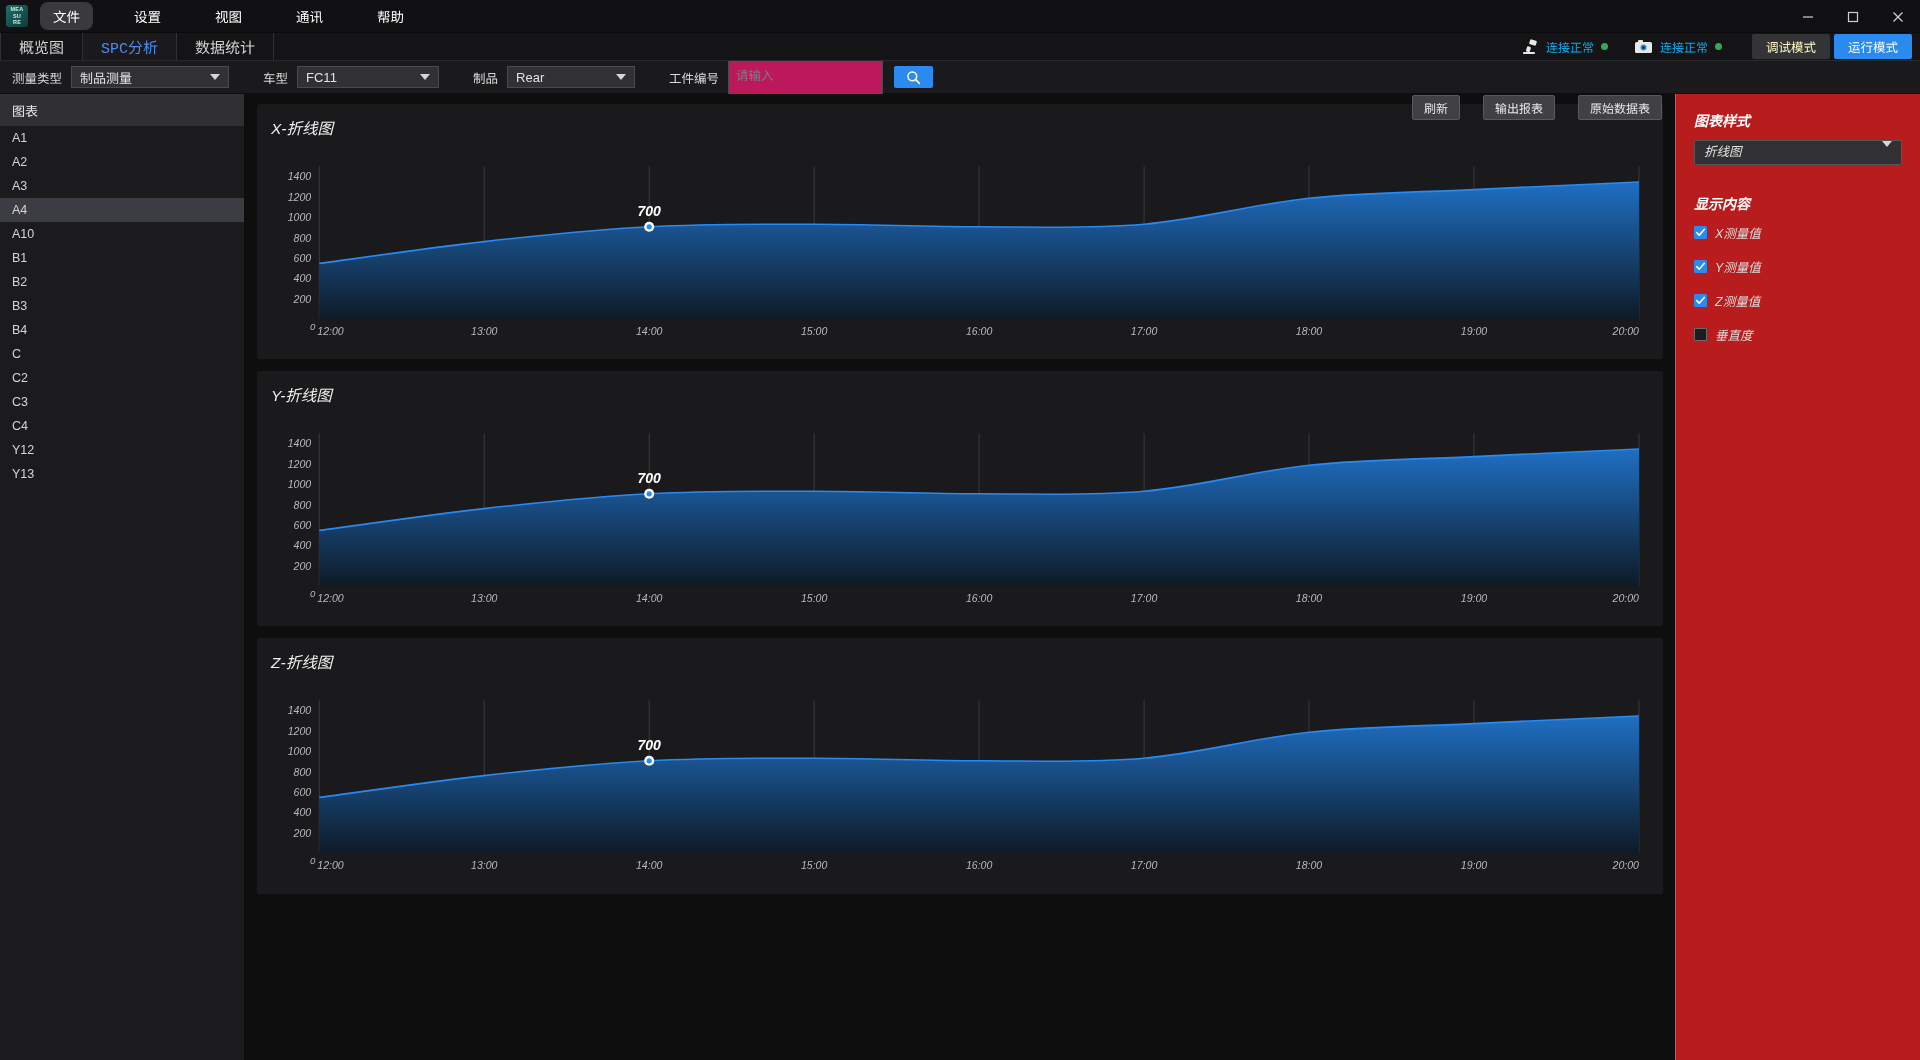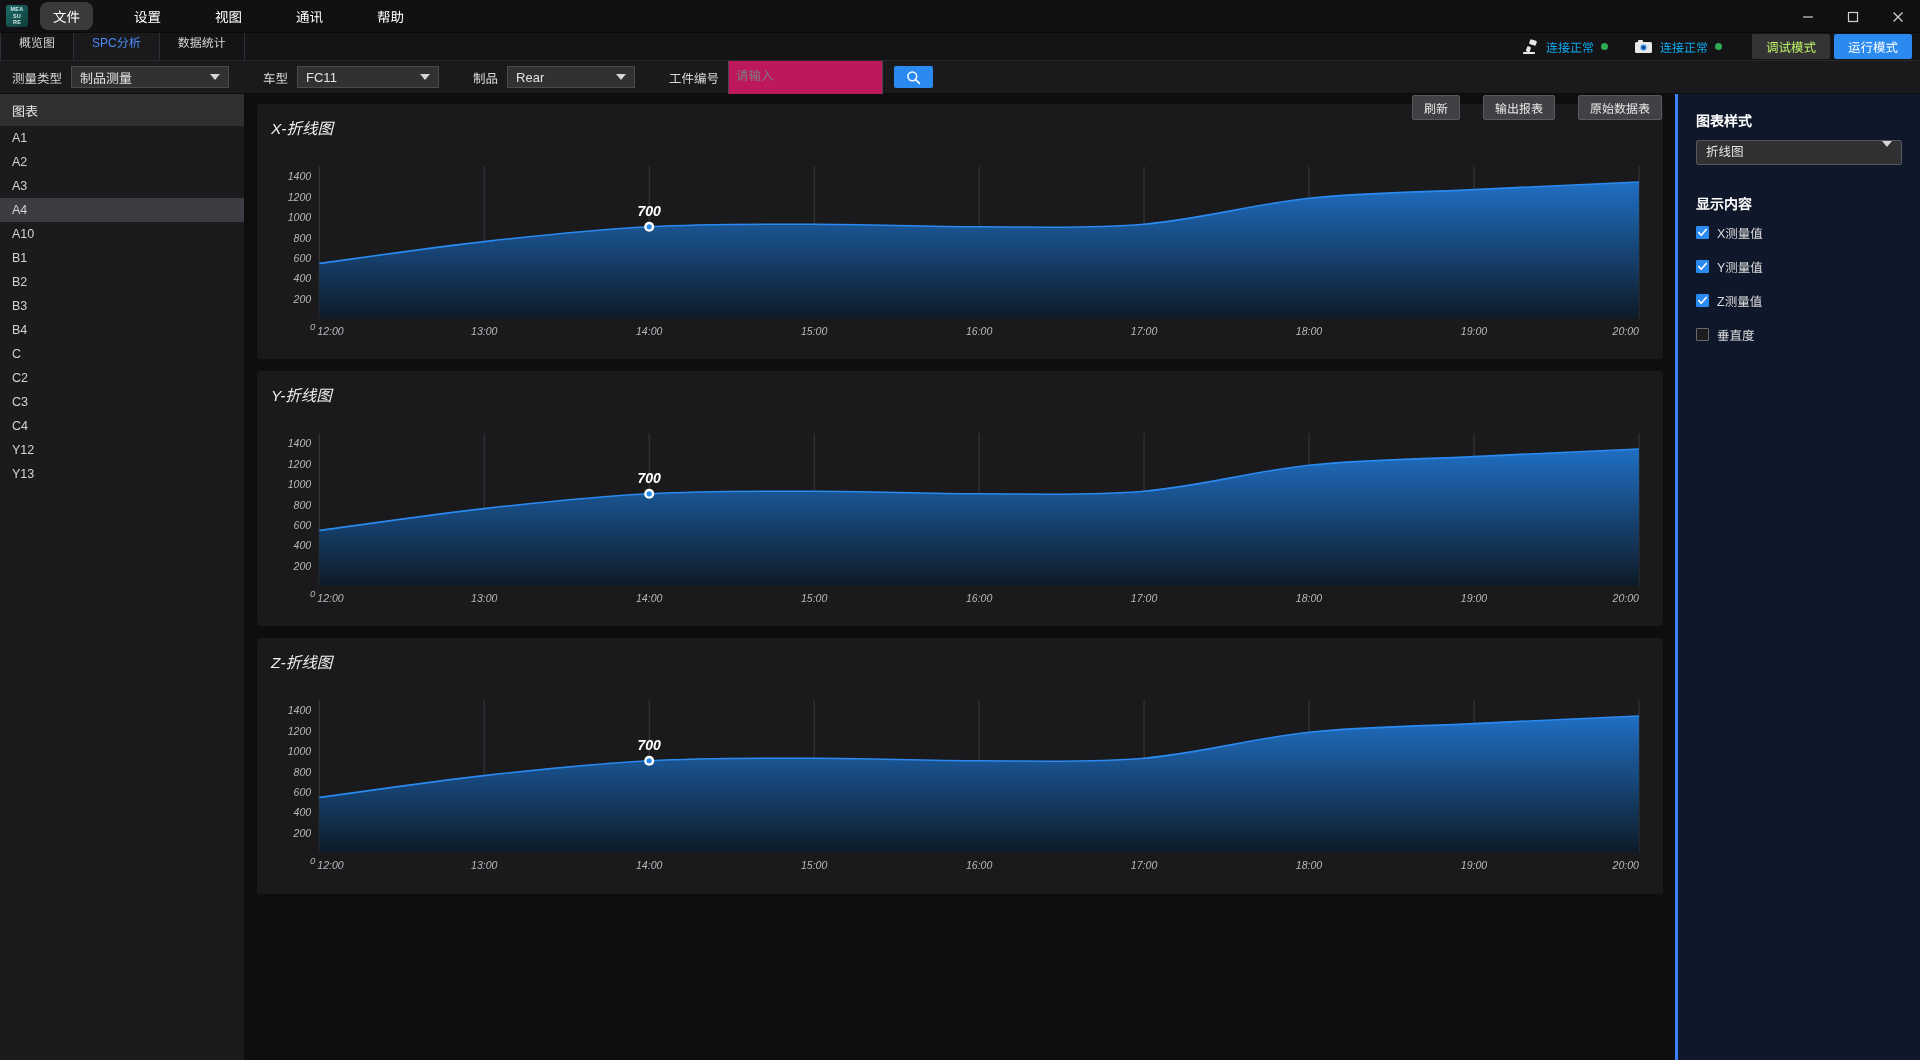--- a/index.html
+++ b/index.html
@@ -48,42 +48,43 @@
   .win-btn svg { display: block; }
 
   
   .tabbar {
     height: 28px; background: #141416;
     display: flex; align-items: stretch;
     border-bottom: 1px solid #2a2a2d;
     position: relative;
   }
   .tab {
-    display: flex; align-items: flex-start; justify-content: center;
-    padding: 0 18px; font-size: 12px; color: #d2d2d2;
+    display: flex; align-items: center; justify-content: center;
+    padding: 0 18px; font-size: 15px; color: #d2d2d2;
     border-right: 1px solid #303034; border-left: 1px solid #303034;
     margin-right: -1px; background: #141416; cursor: default;
     white-space: nowrap;
+    font-family: Liberation Mono, monospace;
   }
   .tab.active { color: #4c8bf5; background: #1a1a1d; }
   .status-zone {
     margin-left: auto; display: flex; align-items: center;
     gap: 0; padding-right: 8px;
   }
   .status-item {
     display: flex; align-items: center; gap: 7px;
     font-size: 12px; color: #0ea5e9; margin-right: 26px;
     white-space: nowrap;
   }
   .dot { width: 7px; height: 7px; border-radius: 50%; background: #2faa55; flex:none; }
   .mode-btn {
     font-size: 12.5px; padding: 3px 14px; border-radius: 2px;
     margin-left: 4px; white-space: nowrap;
   }
-  .mode-btn.inactive { background: #343437; color: #bef264; }
+  .mode-btn.inactive { background: #343437; color: #fef9c3; }
   .mode-btn.activebtn { background: #2a8af0; color: #ffffff; }
 
   
   .filterbar {
     height: 33px; background: #1a1a1c;
     display: flex; align-items: center; padding-left: 12px;
     border-bottom: 1px solid #0d0d0e;
   }
   .f-label { font-size: 12.5px; color: #d9d9d9; margin-right: 9px; white-space: nowrap; }
   .f-gap { width: 34px; }
@@ -146,22 +147,22 @@
   .chart-card {
     background: #1a1a1c; border-radius: 3px; margin-bottom: 12px;
     padding: 12px 14px 6px 14px; flex: none; position: relative; font-style: italic;
   }
   .chart-title { font-size: 15.5px; color: #f0f0f0; margin-bottom: 2px; }
   .chart-svg { display: block; width: 100%; }
   .spacer-card { flex:1; }
 
   
   .rightpanel {
-    width: 245px; flex: none; background: #0f172a;
-    padding: 16px 18px; border-left: 3px solid #3b82f6;
+    width: 245px; flex: none; background: #b91c1c;
+    padding: 16px 18px; border-left: 1px solid #3b82f6; font-style: italic;
   }
   .rp-title { font-size: 14px; color: #ffffff; font-weight: 700; margin-bottom: 10px; }
   .rp-select {
     width: 100%; height: 25px; background: #313134; border: 1px solid #55555a;
     display: flex; align-items: flex-start; padding: 0 9px; font-size: 12.5px;
     color: #e4e4e4; border-radius: 2px;
   }
   .rp-gap { height: 28px; }
   .checkrow { display: flex; align-items: center; margin-bottom: 15px; }
   .cbox {

